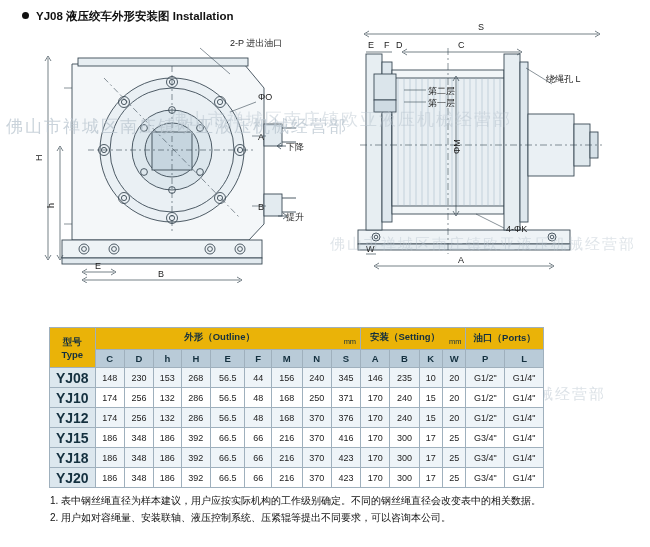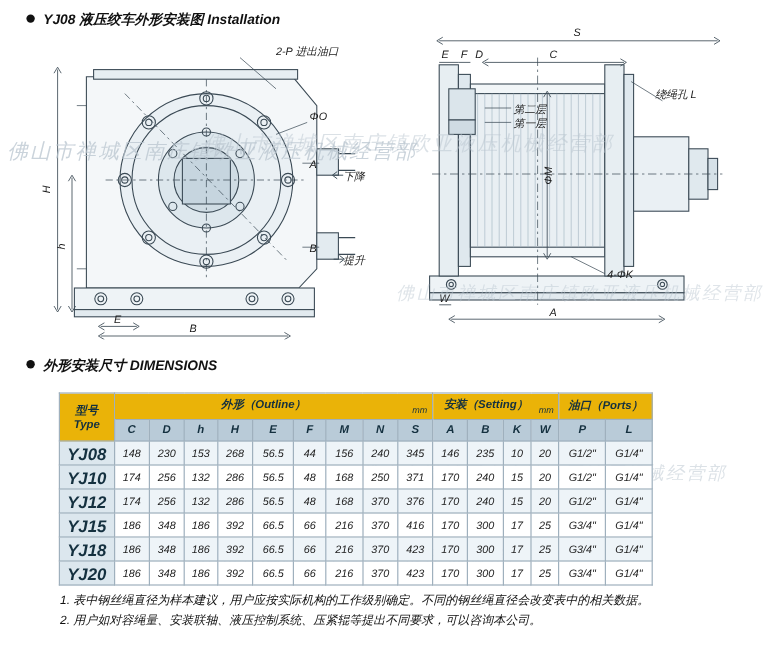--- a/index.html
+++ b/index.html
@@ -12,21 +12,20 @@
     height: 547px;
     position: relative;
     font-family: "Liberation Sans", sans-serif;
     color: #1a1a1a;
     overflow: hidden;
   }
   .page {
     position: relative;
     width: 544px;
     height: 547px;
-    font-style: italic;
   }
 
   
   .sec-head {
     position: absolute;
     font-size: 11.5px;
     font-weight: bold;
     color: #111;
     white-space: nowrap;
   }
@@ -336,23 +335,20 @@
       </g>
     </svg>
   </div>
 
   <div class="wm" id="wm1">佛山市禅城区南庄镇欧亚液压机械经营部</div>
   <div class="wm" id="wm2">佛山市禅城区南庄镇欧亚液压机械经营部</div>
   <div class="wm" id="wm3">佛山市禅城区南庄镇欧亚液压机械经营部</div>
   <div class="wm" id="wm4">佛山市禅城区南庄镇欧亚液压机械经营部</div>
   <div class="wm" id="wm5">佛山市禅城区南庄镇欧亚液压机械经营部</div>
 
-  <div class="sec-head" id="head-dims">
-    <span class="bullet"></span><span>外形安装尺寸 DIMENSIONS</span>
-  </div>
 
   <table id="dim-table">
     <thead>
       <tr class="grp">
         <th rowspan="2" style="width:48px">
           <div>型号</div>
           <div>Type</div>
         </th>
         <th colspan="9" style="position:relative">
           <span>外形（Outline）</span>

